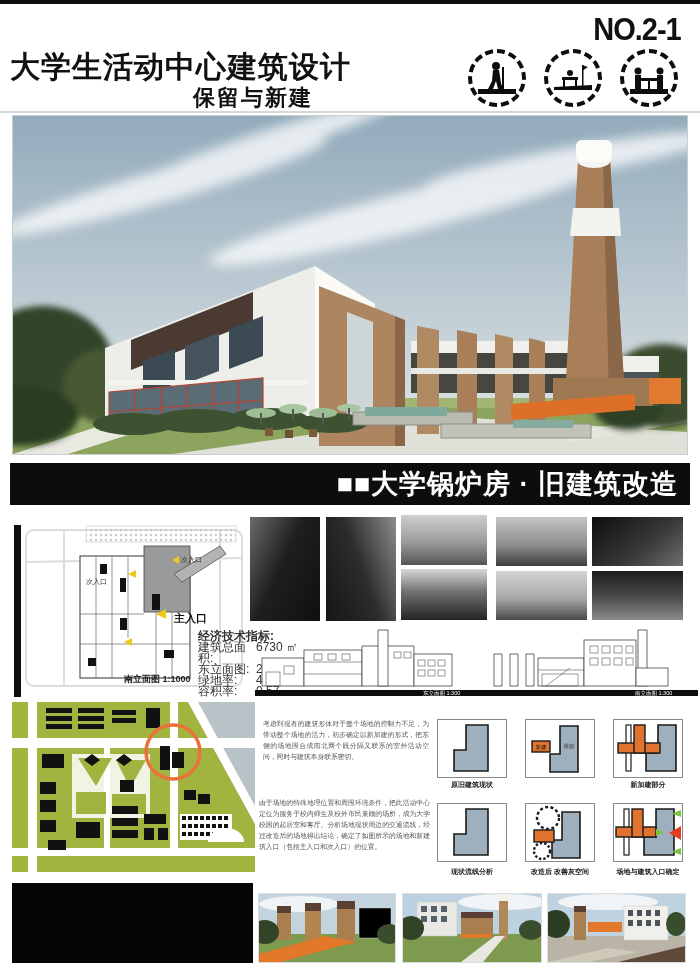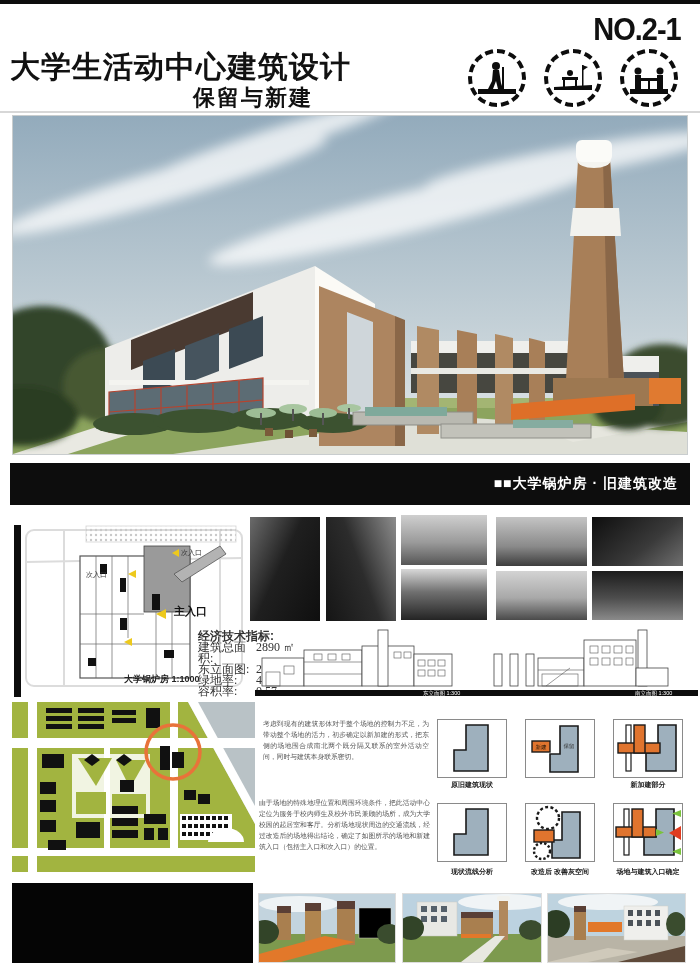--- a/index.html
+++ b/index.html
@@ -20,34 +20,34 @@
   .stamp{width:58px;height:58px;border:4px dashed #0d0d0d;border-radius:50%;position:relative;box-sizing:border-box;}
   .stamp svg{position:absolute;left:4px;top:4px;}
   .header-rule{left:0;top:111px;width:700px;height:2px;background:#d7d7d7;}
 
   
   .main-render{left:12px;top:115px;width:676px;height:340px;border:1px solid #c9cdce;box-sizing:border-box;background:#cfd9de;}
 
   
   .section-banner{left:10px;top:463px;width:680px;height:42px;background:#0d0d0d;color:#fff;
                   display:flex;align-items:center;justify-content:flex-end;padding-right:12px;box-sizing:border-box;}
-  .section-banner span{font-weight:900;font-size:14px;letter-spacing:1px;}
+  .section-banner span{font-weight:900;font-size:27px;letter-spacing:1px;}
 
   
   .left-rule{left:14px;top:525px;width:7px;height:172px;background:#0d0d0d;}
   .siteplan{left:24px;top:518px;width:228px;height:180px;}
-  .sp-label{position:absolute;font-size:7px;color:#333;white-space:nowrap;}
+  .sp-label{position:absolute;font-size:7px;color:#333;white-space:nowrap;margin-top:7px;}
   .sp-label.main{font-size:11px;font-weight:700;color:#111;}
   .tri-left{display:inline-block;width:0;height:0;border-top:4px solid transparent;border-bottom:4px solid transparent;
             border-right:7px solid #edc91c;vertical-align:middle;margin-right:2px;}
   .sp-caption{position:absolute;left:100px;top:155px;font-size:9px;font-weight:700;color:#222;}
 
   .indicators{left:198px;top:631px;width:122px;font-size:12px;color:#333;line-height:11px;}
   .indicators .head{font-weight:700;}
-  .ind-row{display:flex;font-family:Liberation Serif, serif;}
+  .ind-row{display:flex;}
   .ind-row .lbl{width:58px;}
   .ind-row .val{}
 
   .photo{background:#444;}
   .ph-1{left:250px;top:517px;width:70px;height:104px;background:linear-gradient(115deg,#6b6b6b 0%,#1f1f1f 45%,#0f0f0f 100%);}
   .ph-2{left:326px;top:517px;width:70px;height:104px;background:linear-gradient(250deg,#8d8d8d 0%,#2c2c2c 50%,#151515 100%);}
   .ph-3{left:401px;top:515px;width:86px;height:50px;background:linear-gradient(180deg,#cfcfcf 0%,#9a9a9a 55%,#565656 100%);}
   .ph-4{left:496px;top:517px;width:91px;height:49px;background:linear-gradient(180deg,#c4c4c4 0%,#8a8a8a 60%,#3d3d3d 100%);}
   .ph-5{left:592px;top:517px;width:91px;height:49px;background:linear-gradient(140deg,#0e0e0e 0%,#3a3a3a 60%,#6f6f6f 100%);}
   .ph-6{left:401px;top:569px;width:86px;height:51px;background:linear-gradient(180deg,#d8d8d8 0%,#707070 45%,#242424 100%);}
@@ -282,28 +282,28 @@
 
       <g fill="#edc91c">
         <polygon points="104,56 112,52 112,60"></polygon>
         <polygon points="132,96 142,91 142,101"></polygon>
         <polygon points="100,124 108,120 108,128"></polygon>
       </g>
     </svg>
     <span class="sp-label" style="left:148px;top:30px;"><i class="tri-left"></i><span>次入口</span></span>
     <span class="sp-label" style="left:62px;top:52px;"><span>次入口</span></span>
     <span class="sp-label main" style="left:150px;top:86px;"><span>主入口</span></span>
-    <span class="sp-caption">大学锅炉房  1:1000</span>
+    <span class="sp-caption">南立面图  1:1000</span>
   </div>
 
   <div class="abs indicators">
     <div class="head">经济技术指标:</div>
     <div class="ind-row">
       <span class="lbl">建筑总面积:</span>
-      <span class="val">2890 ㎡</span>
+      <span class="val">6730 ㎡</span>
     </div>
     <div class="ind-row">
       <span class="lbl">东立面图:</span>
       <span class="val">24.5%</span>
     </div>
     <div class="ind-row">
       <span class="lbl">绿地率:</span>
       <span class="val">46%</span>
     </div>
     <div class="ind-row">

